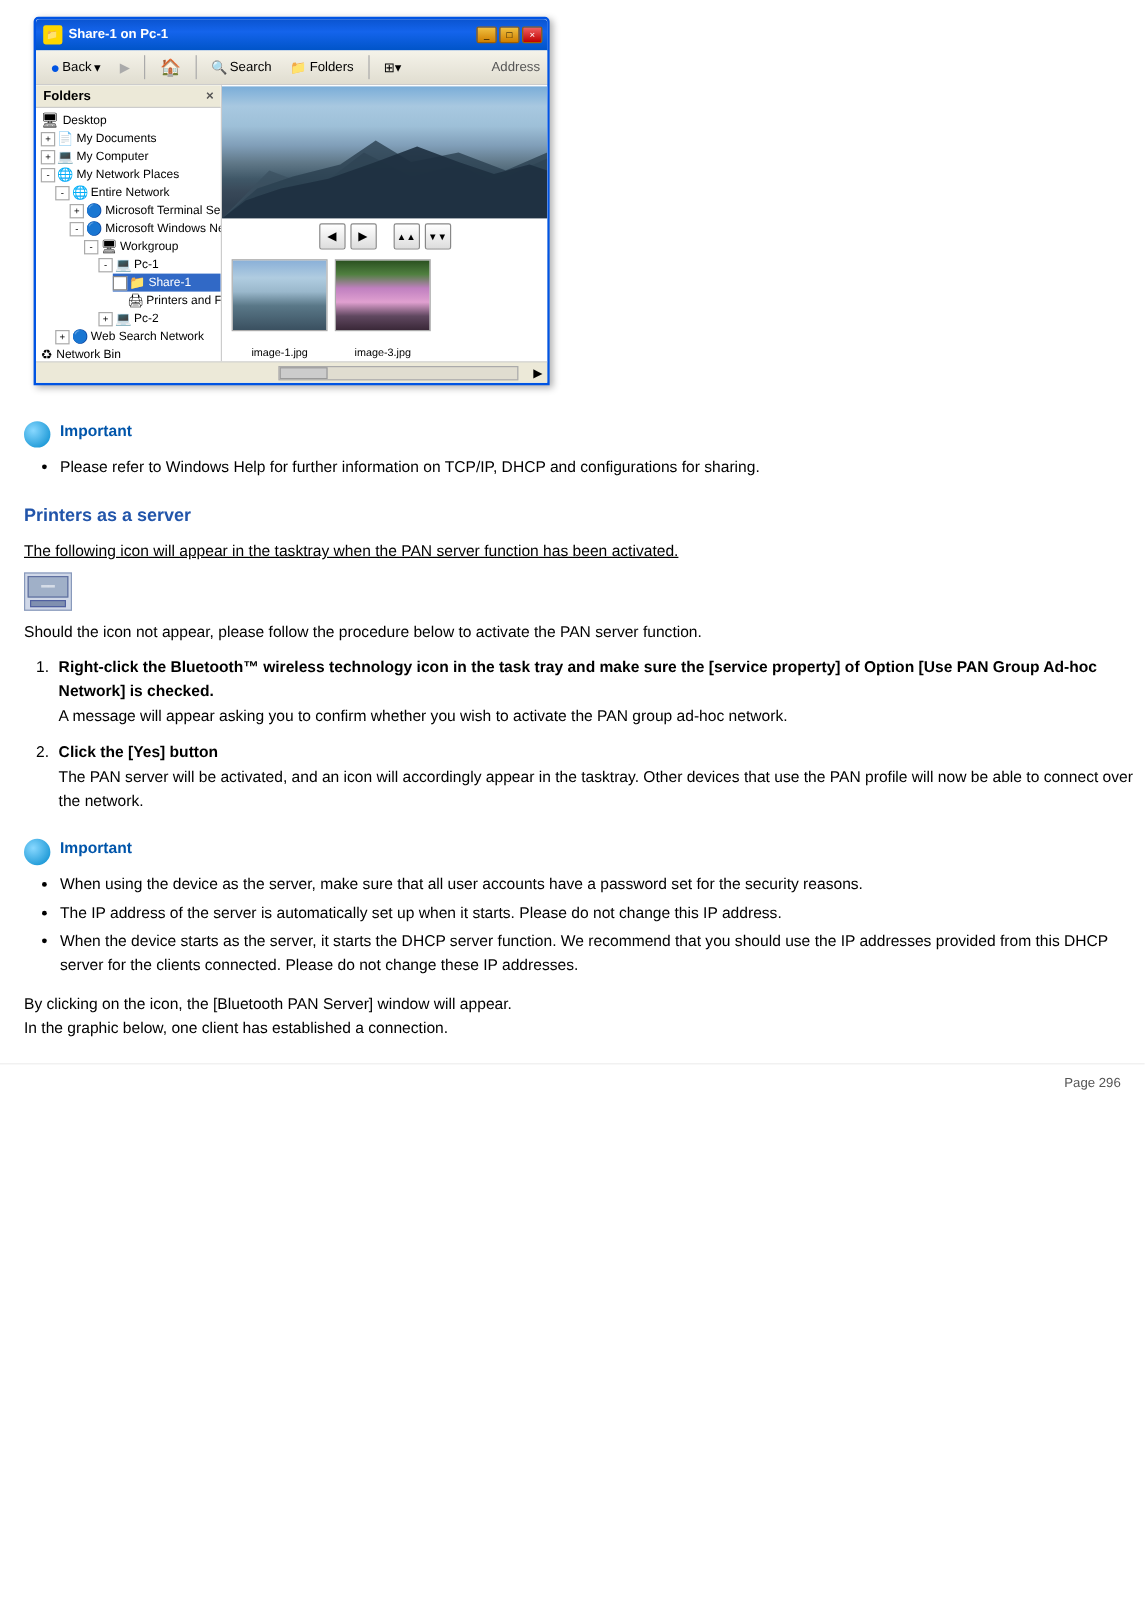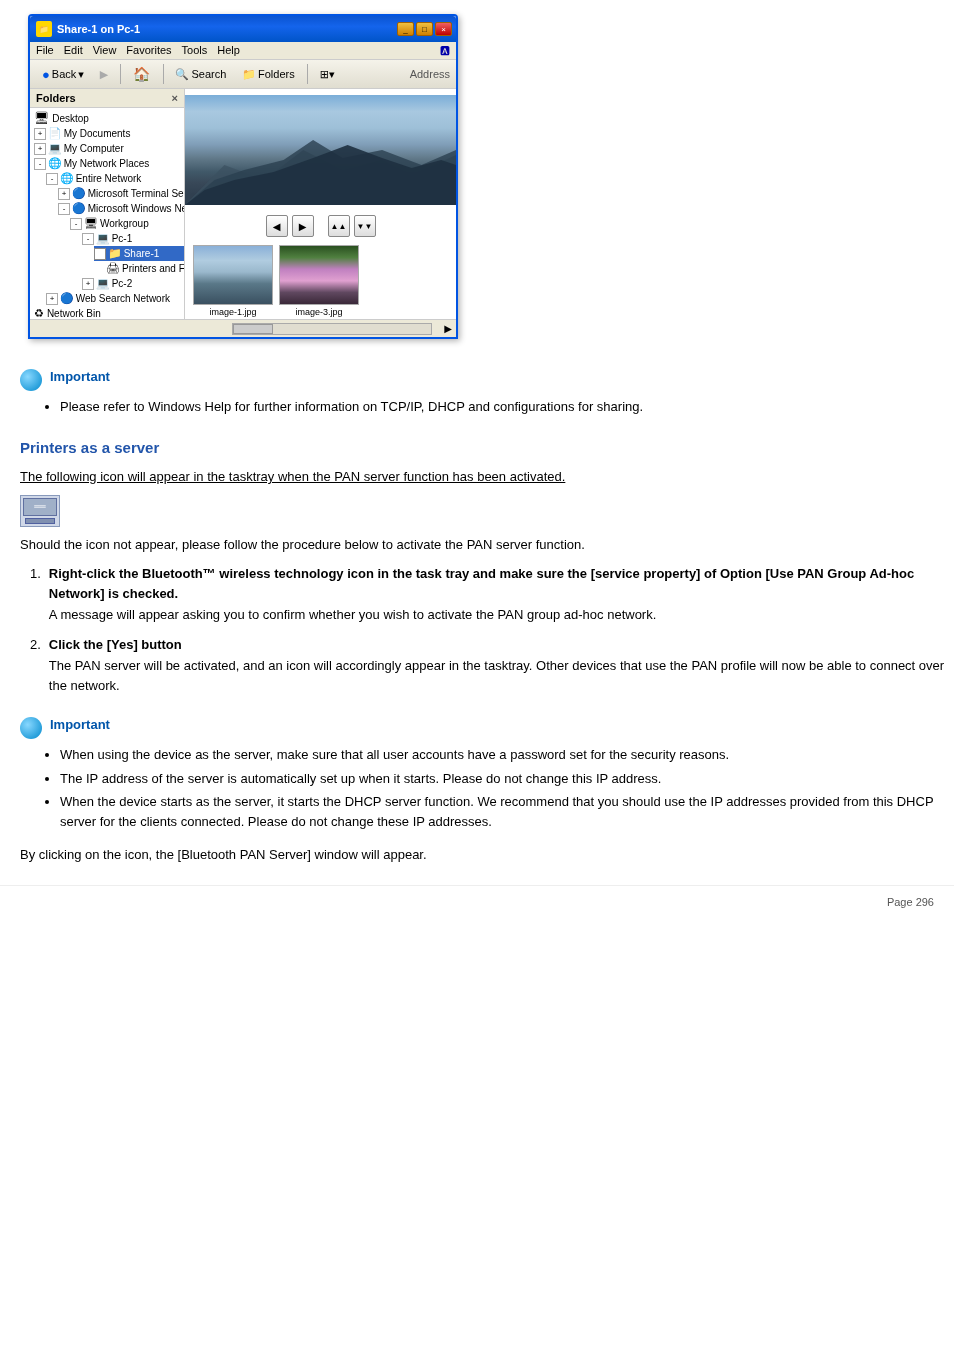--- a/index.html
+++ b/index.html
@@ -197,21 +197,21 @@
     .thumbnails-row {
       display: flex;
       gap: 6px;
       padding: 4px 8px 2px 8px;
       align-items: flex-end;
     }
     .thumb-item {
       display: flex;
       flex-direction: column;
       align-items: center;
-      gap: 2px;
+      gap: 13px;
     }
     .thumb-img {
       width: 80px;
       height: 60px;
       border: 1px solid #aaa;
     }
     .thumb-label { font-size: 9px; }
 
     
     .thumb-mountain {
@@ -274,21 +274,21 @@
       margin-top: 2px;
     }
     .important-title {
       color: #0055aa;
       font-weight: bold;
       font-size: 13px;
     }
 
     .bullet-list {
       list-style: disc;
-      margin-left: 40px;
+      margin-left: 30px;
       margin-top: 4px;
     }
     .bullet-list li {
       margin-bottom: 4px;
       font-size: 13px;
     }
 
     .section-heading {
       color: #2255aa;
       font-size: 15px;
@@ -330,29 +330,20 @@
         <div class="win-title-icon">📁</div>
         <span>Share-1 on Pc-1</span>
       </div>
       <div class="win-controls">
         <div class="win-btn">_</div>
         <div class="win-btn">□</div>
         <div class="win-btn close">×</div>
       </div>
     </div>
 
-    <div class="win-menubar">
-      <span>File</span>
-      <span>Edit</span>
-      <span>View</span>
-      <span>Favorites</span>
-      <span>Tools</span>
-      <span>Help</span>
-      <span style="margin-left:auto; color:#00a;">🅰</span>
-    </div>
 
     <div class="win-toolbar">
       <button class="toolbar-btn">
         <span style="color:#0054e3; font-size:13px;">●</span>
         <span>Back</span>
         <span>▾</span>
       </button>
       <button class="toolbar-btn" style="color:#aaa;">▶</button>
       <div class="toolbar-sep"></div>
       <button class="toolbar-btn">
@@ -561,18 +552,19 @@
   </div>
   <ul class="bullet-list">
     <li>When using the device as the server, make sure that all user accounts have a password set for the security reasons.</li>
     <li>The IP address of the server is automatically set up when it starts. Please do not change this IP address.</li>
     <li>When the device starts as the server, it starts the DHCP server function. We recommend that you should use the IP addresses provided from this DHCP server for the clients connected. Please do not change these IP addresses.</li>
   </ul>
 
   <div style="margin-top: 14px;"></div>
 
   <p>By clicking on the icon, the [Bluetooth PAN Server] window will appear.</p>
+  <p>In the graphic below, one client has established a connection.</p>
 
 </div>
 
 <div class="page-number">
   <span>Page 296</span>
 </div>
 
 </body></html>

